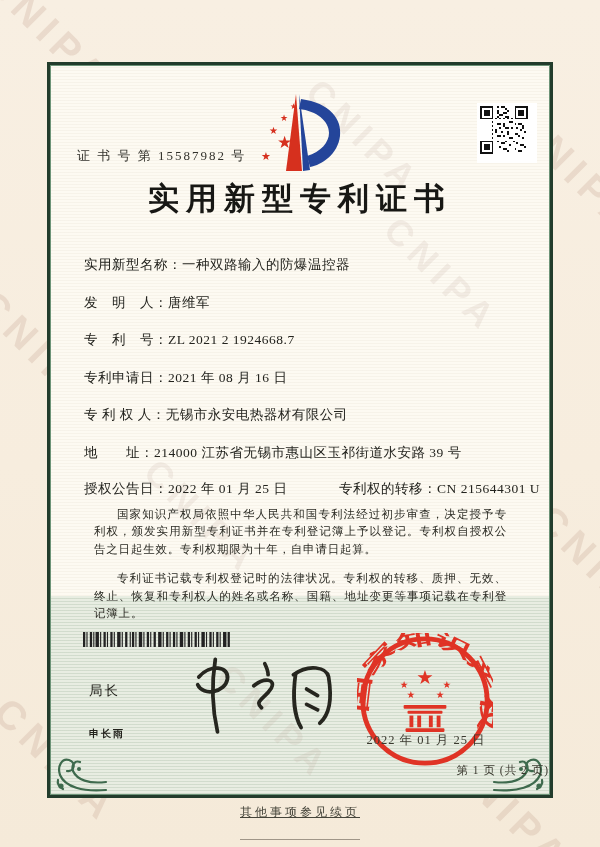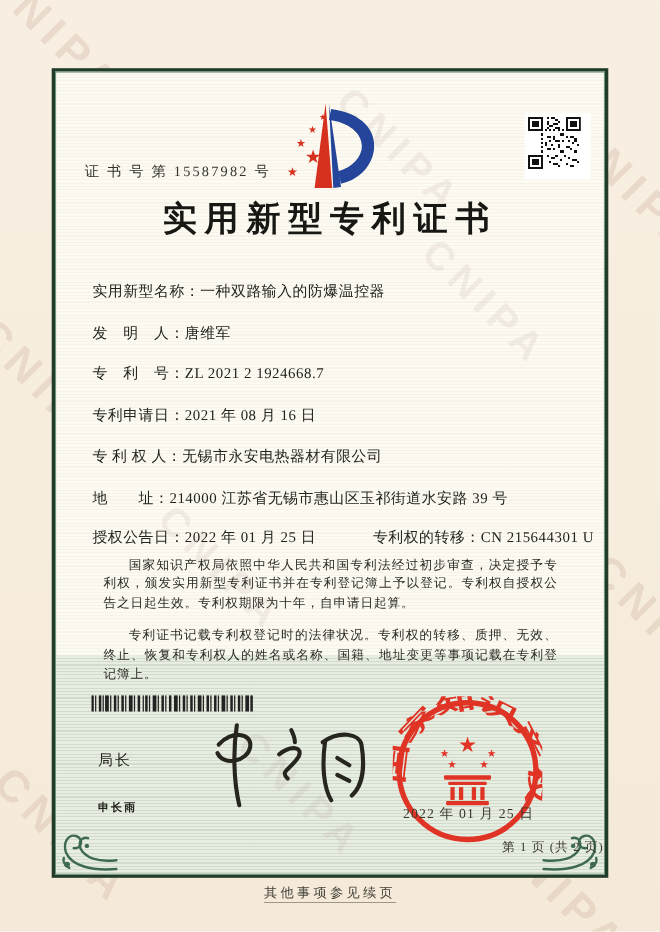--- a/index.html
+++ b/index.html
@@ -32,21 +32,21 @@
   .seal{position:absolute;left:306px;top:567px;width:136px;height:136px;opacity:0.93;}
   .seal-date{position:absolute;left:300px;top:666px;width:150px;text-align:center;
              font-size:12.5px;color:#3a392f;letter-spacing:1px;z-index:3;}
   .pagenum{position:absolute;left:0;right:0;top:697px;text-align:right;font-size:11.5px;
            color:#3a392f;letter-spacing:1px;}
   .orn{position:absolute;bottom:1px;width:54px;height:46px;}
   .orn.l{left:2px;}
   .orn.r{right:2px;transform:scaleX(-1);}
   .footer{position:absolute;left:0;right:0;top:802px;text-align:center;z-index:2;}
   .footer span{font-size:12px;letter-spacing:3px;color:#45443a;
-               border-bottom:1px solid rgba(90,80,70,0.55);padding-bottom:2px;}
+               border-bottom:1px solid rgba(90,80,70,0.55);padding-bottom:20px;text-decoration:underline;}
   .logo{position:absolute;left:200px;top:24px;width:100px;height:88px;}
   .qr{position:absolute;left:426px;top:37px;width:54px;height:54px;background:#fff;padding:3px;}
   .qr svg{display:block;width:48px;height:48px;}
 </style>
 </head>
 <body>
 
 <div class="page">
 
   <span class="wm" style="left:-30px;top:8px">CNIPA</span>

